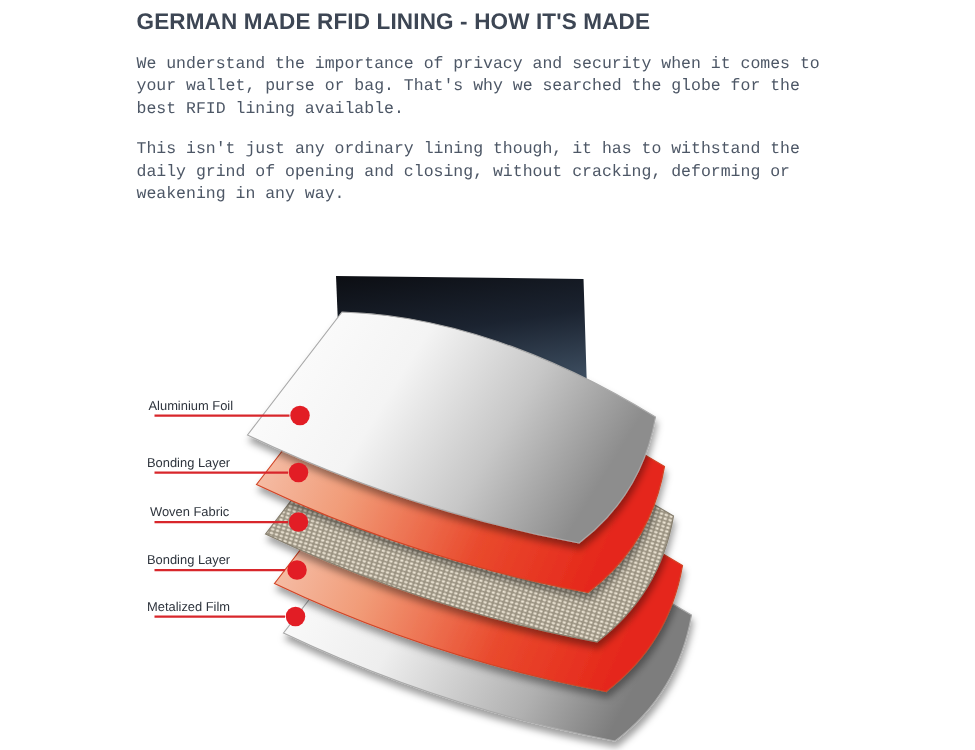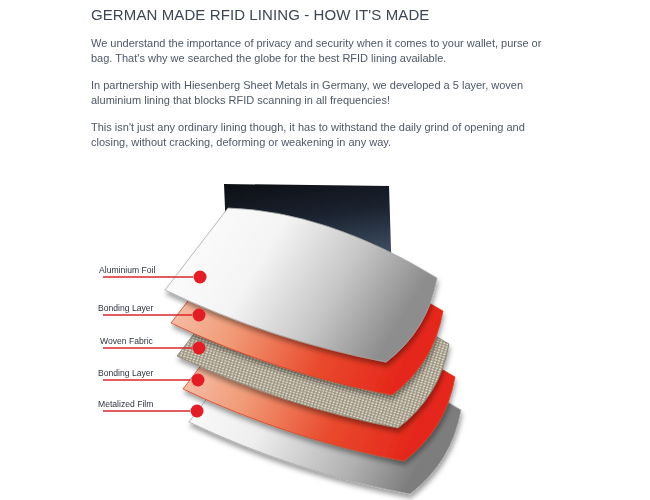--- a/index.html
+++ b/index.html
@@ -4,42 +4,41 @@
 <style>
   html,body{margin:0;padding:0;}
   body{
     width:650px;height:500px;background:#ffffff;overflow:hidden;
     font-family:"Liberation Sans", sans-serif;position:relative;
   }
   .content{
     position:absolute;left:91px;top:6px;width:474px;
   }
   .page-title{
-    font-size:15px;font-weight:400;color:#3d4654;margin:0 0 13px 0;
+    font-size:15px;font-weight:700;color:#3d4654;margin:0 0 13px 0;
     letter-spacing:0.1px;
   }
   .para{
-    font-size:11px;line-height:15px;color:#4d5766;margin:0 0 12px 0;
+    font-size:11px;line-height:15px;color:#4d5766;margin:0 0 12px 0;font-family:Liberation Mono, monospace;
   }
   .diagram-svg{
     position:absolute;left:0;top:0;width:650px;height:500px;display:block;
   }
   .layer-label{
     font-family:"Liberation Sans", sans-serif;
     font-size:8.6px;fill:#2e343d;
   }
 </style>
 </head>
 <body>
 
 <div class="content">
   <h1 class="page-title">GERMAN MADE RFID LINING - HOW IT'S MADE</h1>
   <div class="para">We understand the importance of privacy and security when it comes to your wallet, purse or bag. That's why we searched the globe for the best RFID lining available.</div>
   <div class="para">
-    <div>In partnership with Hiesenberg Sheet Metals in Germany, we developed a 5 layer, woven aluminium lining that blocks RFID scanning in all frequencies!</div>
   </div>
   <div class="para">This isn't just any ordinary lining though, it has to withstand the daily grind of opening and closing, without cracking, deforming or weakening in any way.</div>
 </div>
 
 <svg class="diagram-svg" viewBox="0 0 650 500" aria-hidden="true">
   <defs>
     <linearGradient id="gradPanel" x1="0" y1="0" x2="0.25" y2="1">
       <stop offset="0" stop-color="#0c0e13"></stop>
       <stop offset="0.45" stop-color="#1b2330"></stop>
       <stop offset="1" stop-color="#46596d"></stop>

